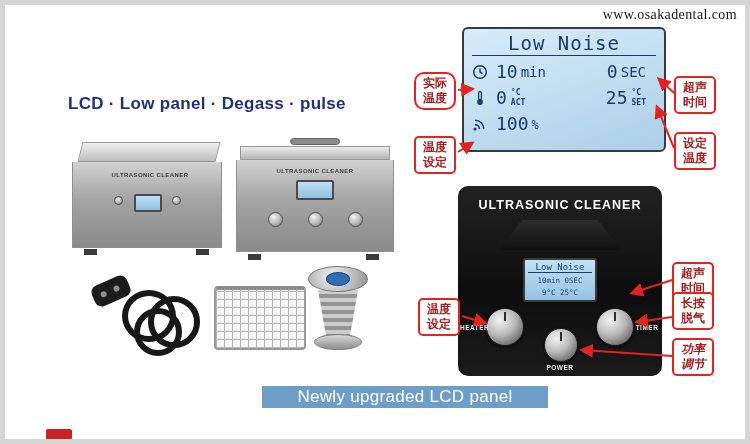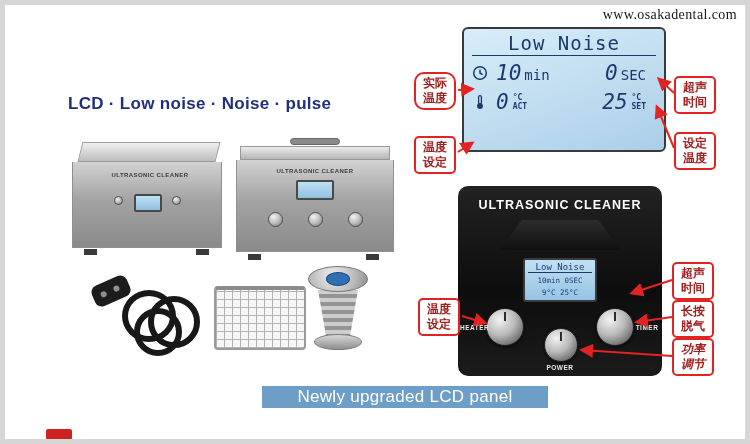--- a/index.html
+++ b/index.html
@@ -120,42 +120,42 @@
     border: 2px solid #3a3a3a; border-radius: 6px;
     padding: 3px 8px 2px 8px; color: #1a3a6e; z-index: 2;
     font-family: "DejaVu Sans Mono", monospace;
   }
   .lcd-header {
     text-align: center; font-size: 19px; letter-spacing: 1px;
     border-bottom: 1px solid #1a3a6e; padding-bottom: 1px;
   }
   .lcd-row { display: flex; align-items: center; margin-top: 5px; }
   .lcd-icon { width: 16px; height: 16px; flex: 0 0 16px; margin-right: 8px; }
-  .lcd-val { font-size: 21px; font-style: italic; }
+  .lcd-val { font-size: 18px; }
   .lcd-unit-sm { font-size: 14px; margin-left: 3px; align-self: flex-end; padding-bottom: 2px; }
   .unit-stack {
     display: inline-flex; flex-direction: column; font-size: 8px;
     line-height: 1.15; margin-left: 4px; font-weight: bold;
   }
   .push-right { margin-left: auto; display: flex; align-items: center; margin-right: 10px; }
   
   .callout {
     position: absolute; z-index: 6; background: #fff;
     border: 2px solid #e32222; border-radius: 5px;
     color: #a21d1d; font-size: 12px; font-weight: bold;
     width: 42px; padding: 2px 3px; text-align: center;
     line-height: 1.25; word-break: break-all;
   }
   .co-actual-temp     { left: 414px; top: 72px; border-radius: 10px; }
   .co-output-power    { left: 414px; top: 136px; }
   .co-ultra-time      { left: 674px; top: 76px; }
   .co-set-temp        { left: 674px; top: 132px; }
   .co-temp-setting    { left: 418px; top: 298px; }
   .co-p-ultra-time    { left: 672px; top: 262px; }
-  .co-degas           { left: 672px; top: 300px; }
+  .co-degas           { left: 672px; top: 292px; }
   .co-power-adjust    { left: 672px; top: 338px; font-style: italic; }
   
   .panel {
     position: absolute; left: 458px; top: 186px; width: 204px; height: 190px;
     background: linear-gradient(180deg, #222 0%, #0d0d0d 55%, #1b1b1b 100%);
     border-radius: 10px; z-index: 2;
   }
   .panel-title {
     position: absolute; top: 12px; left: 0; right: 0; text-align: center;
     color: #fff; font-weight: bold; font-size: 12.5px; letter-spacing: 1px;
@@ -206,21 +206,21 @@
   }
   .arrows { position: absolute; left: 0; top: 0; z-index: 5; pointer-events: none; }
 </style>
 </head>
 <body>
 
 <div class="stage">
 
   <div class="site-url">www.osakadental.com</div>
 
-  <div class="headline">LCD · Low noise ·  Noise · pulse</div>
+  <div class="headline">LCD · Low panel ·  Degass · pulse</div>
 
   <div class="machine machine-1">
     <div class="tank-opening"></div>
     <div class="tank-top"></div>
     <div class="tank-body"></div>
     <div class="machine-label m1-label">ULTRASONIC CLEANER</div>
     <div class="mini-screen m1-screen"></div>
     <div class="mini-knob" style="left:44px;top:60px;width:9px;height:9px;"></div>
     <div class="mini-knob" style="left:102px;top:60px;width:9px;height:9px;"></div>
     <div class="foot" style="left:14px;top:113px;"></div>
@@ -287,20 +287,28 @@
       </span>
       <span class="push-right">
         <span class="lcd-val">25</span>
         <span class="unit-stack">
           <span>°C</span>
           <span>SET</span>
         </span>
       </span>
     </div>
 
+    <div class="lcd-row">
+      <svg class="lcd-icon" viewBox="0 0 16 16">
+        <circle cx="3" cy="13" r="1.6" fill="#1a3a6e"></circle>
+        <path d="M3 8.6a4.4 4.4 0 0 1 4.4 4.4M3 4.2a8.8 8.8 0 0 1 8.8 8.8" stroke="#1a3a6e" stroke-width="1.6" fill="none"></path>
+      </svg>
+      <span class="lcd-val">100</span>
+      <span class="lcd-unit-sm" style="font-size:12px;">%</span>
+    </div>
   </div>
 
   <div class="callout co-actual-temp">实际温度</div>
   <div class="callout co-output-power">温度设定</div>
   <div class="callout co-ultra-time">超声时间</div>
   <div class="callout co-set-temp">设定温度</div>
 
   <div class="panel">
     <div class="panel-title">ULTRASONIC CLEANER</div>
     <div class="panel-trapezoid"></div>

